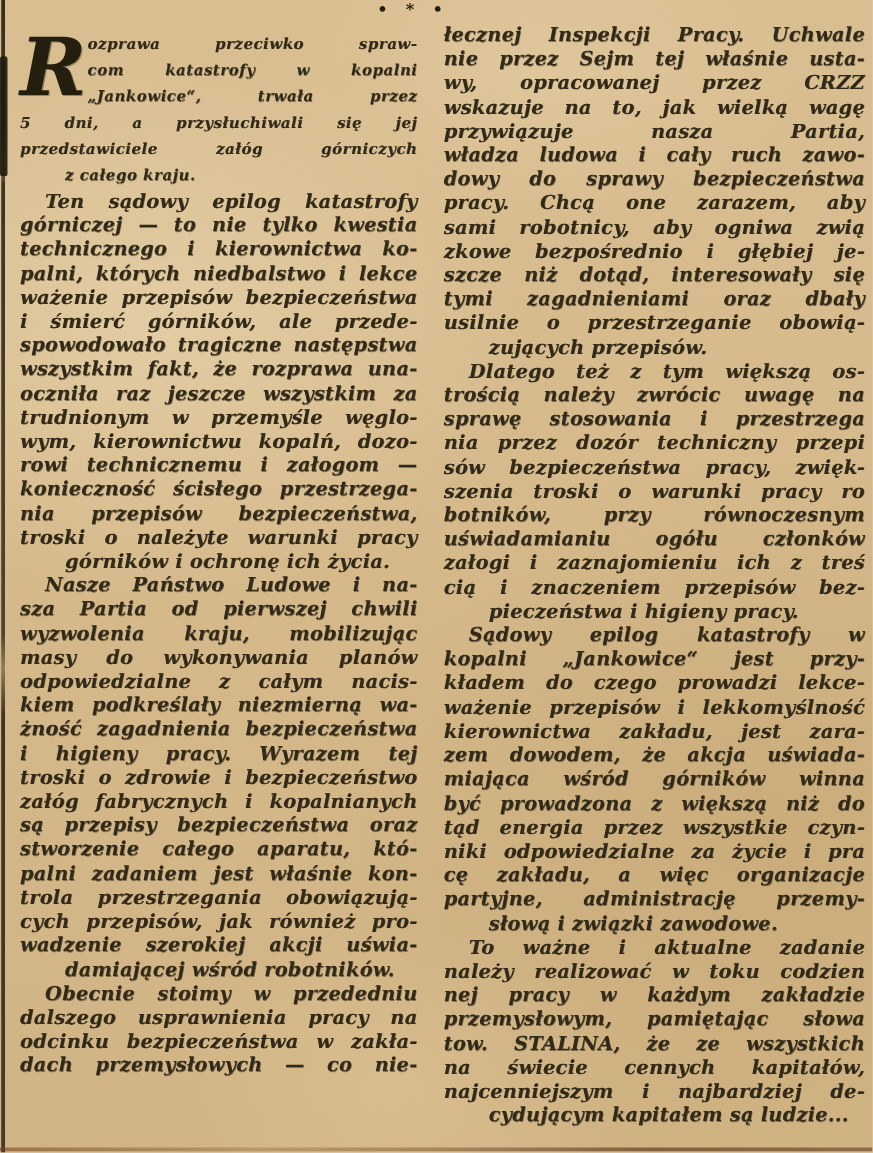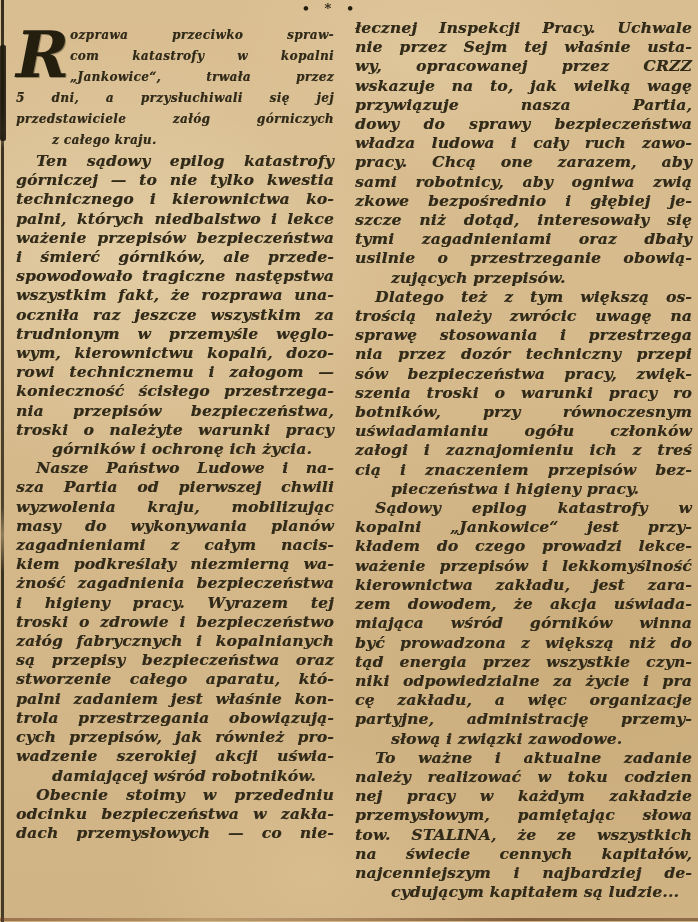--- a/index.html
+++ b/index.html
@@ -96,49 +96,50 @@
           <div class="line">konieczność ścisłego przestrzega-</div>
           <div class="line">nia przepisów bezpieczeństwa,</div>
           <div class="line">troski o należyte warunki pracy</div>
           <div class="line last">górników i ochronę ich życia.</div>
         </div>
         <div class="para body-par">
           <div class="line first-indent">Nasze Państwo Ludowe i na-</div>
           <div class="line">sza Partia od pierwszej chwili</div>
           <div class="line">wyzwolenia kraju, mobilizując</div>
           <div class="line">masy do wykonywania planów</div>
-          <div class="line">zagadnieniami z całym nacis-</div>
+          <div class="line">odpowiedzialne z całym nacis-</div>
           <div class="line">kiem podkreślały niezmierną wa-</div>
           <div class="line">żność zagadnienia bezpieczeństwa</div>
           <div class="line">i higieny pracy. Wyrazem tej</div>
           <div class="line">troski o zdrowie i bezpieczeństwo</div>
           <div class="line">załóg fabrycznych i kopalnianych</div>
           <div class="line">są przepisy bezpieczeństwa oraz</div>
           <div class="line">stworzenie całego aparatu, któ-</div>
           <div class="line">palni zadaniem jest właśnie kon-</div>
           <div class="line">trola przestrzegania obowiązują-</div>
           <div class="line">cych przepisów, jak również pro-</div>
           <div class="line">wadzenie szerokiej akcji uświa-</div>
           <div class="line last">damiającej wśród robotników.</div>
         </div>
         <div class="para body-par">
           <div class="line first-indent">Obecnie stoimy w przededniu</div>
+          <div class="line">dalszego usprawnienia pracy na</div>
           <div class="line">odcinku bezpieczeństwa w zakła-</div>
           <div class="line">dach przemysłowych — co nie-</div>
         </div>
       </div>
     <div class="col col-right" id="col-1">
         <div class="para body-par">
           <div class="line">łecznej Inspekcji Pracy. Uchwale</div>
           <div class="line">nie przez Sejm tej właśnie usta-</div>
           <div class="line">wy, opracowanej przez CRZZ</div>
           <div class="line">wskazuje na to, jak wielką wagę</div>
           <div class="line">przywiązuje nasza Partia,</div>
+          <div class="line">władza ludowa i cały ruch zawo-</div>
           <div class="line">dowy do sprawy bezpieczeństwa</div>
-          <div class="line">władza ludowa i cały ruch zawo-</div>
           <div class="line">pracy. Chcą one zarazem, aby</div>
           <div class="line">sami robotnicy, aby ogniwa zwią</div>
           <div class="line">zkowe bezpośrednio i głębiej je-</div>
           <div class="line">szcze niż dotąd, interesowały się</div>
           <div class="line">tymi zagadnieniami oraz dbały</div>
           <div class="line">usilnie o przestrzeganie obowią-</div>
           <div class="line last">zujących przepisów.</div>
         </div>
         <div class="para body-par">
           <div class="line first-indent">Dlatego też z tym większą os-</div>

